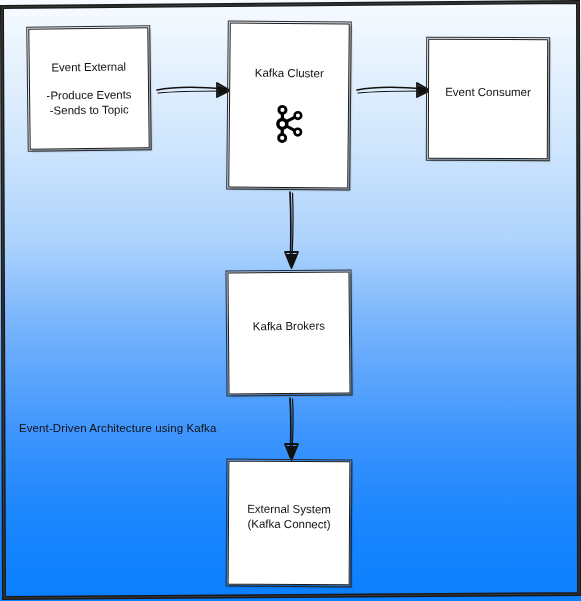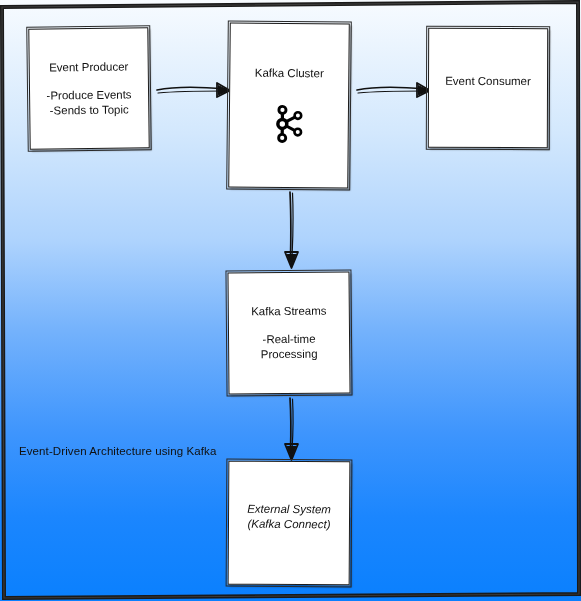--- a/index.html
+++ b/index.html
@@ -85,51 +85,50 @@
   
   #node-producer {
     left: 29px; top: 28px; width: 120px; height: 121px;
     transform: rotate(-0.7deg);
   }
   #node-cluster {
     left: 229px; top: 23px; width: 120px; height: 165px;
     transform: rotate(0.55deg);
   }
   #node-consumer {
-    left: 428px; top: 28px; width: 120px; height: 120px;
+    left: 428px; top: 39px; width: 120px; height: 120px;
     transform: rotate(0.2deg);
   }
   #node-streams {
     left: 228px; top: 272px; width: 122px; height: 122px;
     transform: rotate(-0.5deg);
   }
   #node-external {
     left: 228px; top: 461px; width: 122px; height: 124px;
     transform: rotate(0.35deg);
-    font-style: italic;
   }
 
   
   .kafka-logo {
     margin-top: 9px;
     width: 34px;
     height: 42px;
   }
 
   
   .arrow {
     position: absolute;
     pointer-events: none;
   }
 
   
   #caption {
     position: absolute;
     left: 19px;
-    top: 445px;
+    top: 422px;
     font-size: 11.5px;
     color: #101010;
     letter-spacing: 0.1px;
     white-space: nowrap;
   }
 </style>
 </head>
 <body>
 
 <div id="canvas">
@@ -164,21 +163,21 @@
 
   <svg class="arrow" style="left:275px; top:396px;" width="34" height="68" viewBox="0 0 34 68">
     <path d="M15,2 C16,18 16,38 15.5,54" fill="none" stroke="#111111" stroke-width="1.7" stroke-linecap="round"></path>
     <path d="M17.5,3 C18.5,20 18,39 17,54" fill="none" stroke="#111111" stroke-width="1.2" stroke-linecap="round"></path>
     <path d="M10,48 L16.5,64 L23,48 Z" fill="none" stroke="#111111" stroke-width="1.8" stroke-linejoin="round"></path>
     <path d="M12,50 L16.6,62 L21,50" fill="#111111" stroke="#111111" stroke-width="1.1"></path>
   </svg>
 
   <div class="node" id="node-producer">
     <span class="sketch-edge"></span>
-    <div class="title">Event Producer</div>
+    <div class="title">Event External</div>
     <div class="gap"></div>
     <div class="detail">-Produce Events
 -Sends to Topic</div>
   </div>
 
   <div class="node" id="node-cluster">
     <span class="sketch-edge"></span>
     <div class="title">Kafka Cluster</div>
     <div class="gap"></div>
     <svg class="kafka-logo" viewBox="0 0 34 42">
@@ -201,24 +200,22 @@
   </div>
 
   <div class="node" id="node-consumer">
     <span class="sketch-edge"></span>
     <div class="title">Event Consumer</div>
     <div class="gap"></div>
   </div>
 
   <div class="node" id="node-streams">
     <span class="sketch-edge"></span>
-    <div class="title">Kafka Streams</div>
-    <div class="gap"></div>
-    <div class="detail">-Real-time
-Processing</div>
+    <div class="title">Kafka Brokers</div>
+    <div class="gap"></div>
   </div>
 
   <div class="node" id="node-external">
     <span class="sketch-edge"></span>
     <div class="title">External System
 (Kafka Connect)</div>
     <div class="gap"></div>
   </div>
 
   <div id="caption">Event-Driven Architecture using Kafka</div>

